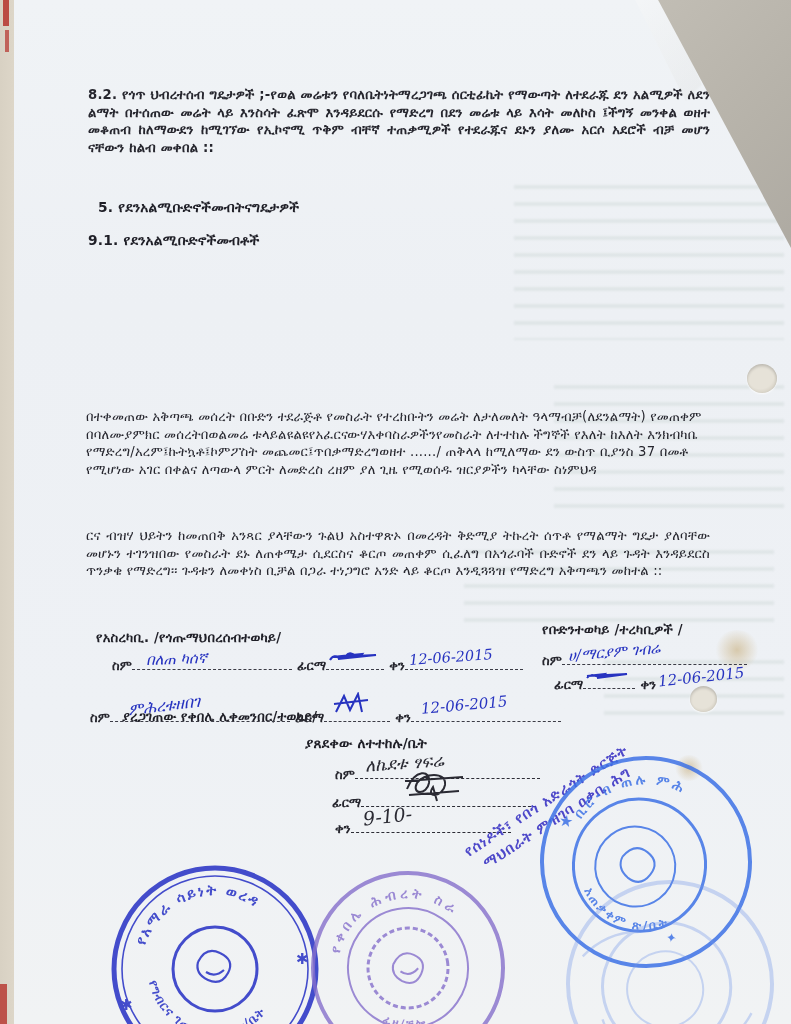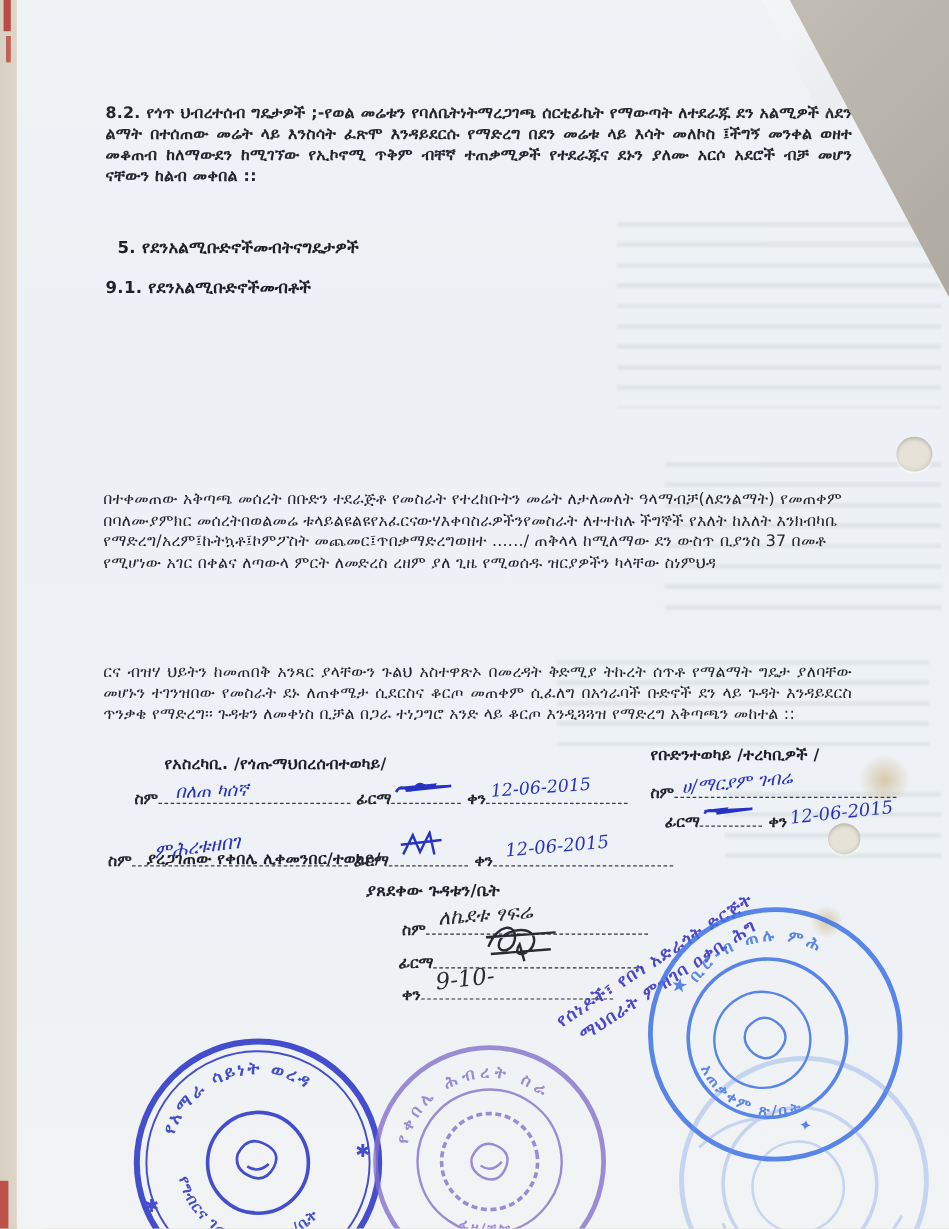--- a/index.html
+++ b/index.html
@@ -50,23 +50,23 @@
     <div class="stain" style="left:660px;top:755px;width:30px;height:26px;"></div>
 
     <div class="tb prelines" style="left:74px;top:86px;width:622px;font-weight:600;">8.2. የጎጥ ህብረተሰብ ግዴታዎች ;-የወል መሬቱን የባለቤትነትማረጋገጫ ሰርቲፊኬት የማውጣት ለተደራጁ ደን አልሚዎች ለደን ልማት በተሰጠው መሬት ላይ እንስሳት ፈጽሞ እንዳይደርሱ የማድረግ  በደን መሬቱ ላይ እሳት መለኮስ ፤ችግኝ መንቀል ወዘተ መቆጠብ  ከለማውደን ከሚገኘው የኢኮኖሚ ጥቅም ብቸኛ ተጠቃሚዎች የተደራጁና ደኑን ያለሙ አርሶ አደሮች ብቻ መሆን ናቸውን ከልብ መቀበል ::</div>
 
     <div class="hd" style="left:84px;top:199px;">5. የደንአልሚቡድኖችመብትናግዴታዎች</div>
     <div class="hd" style="left:74px;top:232px;">9.1. የደንአልሚቡድኖችመብቶች</div>
 
     <div class="tb prelines" style="left:72px;top:408px;width:624px;text-align:left;">በተቀመጠው አቅጣጫ መሰረት በቡድን ተደራጅቶ የመስራት የተረከቡትን መሬት ለታለመለት ዓላማብቻ(ለደንልማት) የመጠቀም
 በባለሙያምክር መሰረትበወልመሬ ቱላይልዩልዩየአፈርናውሃእቀባስራዎችንየመስራት  ለተተከሉ ችግኞች የእለት ከእለት እንክብካቤ
 የማድረግ/አረም፤ኩትኳቶ፤ኮምፖስት መጨመር፤ጥበቃማድረግወዘተ ....../ ጠቅላላ ከሚለማው ደን ውስጥ ቢያንስ 37 በመቶ የሚሆነው አገር በቀልና ለጣውላ ምርት ለመድረስ ረዘም ያለ ጊዜ የሚወሰዱ ዝርያዎችን ካላቸው ስነምህዳ</div>
-    <div class="tb" style="left:72px;top:527px;width:624px;margin-top:25px;">ርና ብዝሃ ህይትን ከመጠበቅ አንጻር ያላቸውን ጉልህ አስተዋጽኦ በመረዳት ቅድሚያ ትኩረት ሰጥቶ የማልማት ግዴታ ያለባቸው መሆኑን ተገንዝበው የመስራት  ደኑ ለጠቀሜታ  ሲደርስና ቆርጦ መጠቀም ሲፈለግ በአጎራባች ቡድኖች ደን ላይ ጉዳት እንዳይደርስ ጥንቃቄ የማድረግ፡፡ ጉዳቱን ለመቀነስ ቢቻል በጋራ ተነጋግሮ አንድ ላይ ቆርጦ እንዲጓጓዝ የማድረግ አቅጣጫን መከተል ::</div>
+    <div class="tb" style="left:72px;top:527px;width:624px;">ርና ብዝሃ ህይትን ከመጠበቅ አንጻር ያላቸውን ጉልህ አስተዋጽኦ በመረዳት ቅድሚያ ትኩረት ሰጥቶ የማልማት ግዴታ ያለባቸው መሆኑን ተገንዝበው የመስራት  ደኑ ለጠቀሜታ  ሲደርስና ቆርጦ መጠቀም ሲፈለግ በአጎራባች ቡድኖች ደን ላይ ጉዳት እንዳይደርስ ጥንቃቄ የማድረግ፡፡ ጉዳቱን ለመቀነስ ቢቻል በጋራ ተነጋግሮ አንድ ላይ ቆርጦ እንዲጓጓዝ የማድረግ አቅጣጫን መከተል ::</div>
 
-    <div class="hd" style="left:82px;top:630px;font-size:13.2px;margin-left:41px;">የአስረካቢ. /የጎጡማህበረሰብተወካይ/</div>
+    <div class="hd" style="left:82px;top:630px;font-size:13.2px;">የአስረካቢ. /የጎጡማህበረሰብተወካይ/</div>
     <div class="hd" style="left:528px;top:622px;font-size:13.2px;">የቡድንተወካይ /ተረካቢዎች /</div>
 
     <div class="sigrow" style="left:98px;top:655px;">
       <span class="lbl">ስም</span><span class="dots" style="width:160px;"><span class="hw hw-blue" style="left:14px;top:-6px;font-size:15px;transform:rotate(-2deg);">በለጠ ካሰኛ</span></span>
       <span class="lbl">ፊርማ</span><span class="dots" style="width:58px;"><svg class="scb" width="52" height="18" viewBox="0 0 52 18" style="left:2px;top:-8px;">
             <path d="M2 12 C8 2 12 16 18 8 C24 0 28 14 34 6 L4 9 L48 7 L10 11" stroke="#2733c0" stroke-width="2.2" fill="none"></path>
           </svg></span>
       <span class="lbl">ቀን</span><span class="dots" style="width:118px;"><span class="hw hw-blue" style="left:4px;top:-7px;font-size:14.5px;transform:rotate(-4deg);">12-06-2015</span></span>
     </div>
 
@@ -82,21 +82,21 @@
 
     <div class="hd" style="left:108px;top:679px;font-size:13.2px;margin-top:30px;">ያረጋገጠው የቀበሌ ሊቀመንበር/ተወካይ/</div>
     <div class="sigrow" style="left:76px;top:707px;">
       <span class="lbl">ስም</span><span class="dots" style="width:180px;"><span class="hw hw-blue" style="left:18px;top:-12px;font-size:16px;transform:rotate(-7deg);">ምሕረቱዘበገ</span></span>
       <span class="lbl">ፊርማ</span><span class="dots" style="width:66px;"><svg class="scb" width="40" height="24" viewBox="0 0 40 24" style="left:8px;top:-16px;">
             <path d="M4 20 L12 4 L18 18 L26 2 L30 20 M2 12 L36 8" stroke="#2733c0" stroke-width="2" fill="none"></path>
           </svg></span>
       <span class="lbl">ቀን</span><span class="dots" style="width:150px;"><span class="hw hw-blue" style="left:10px;top:-12px;font-size:15px;transform:rotate(-5deg);">12-06-2015</span></span>
     </div>
 
-    <div class="hd" style="left:291px;top:735px;">ያጸደቀው ጉዳቱን/ቤት</div>
+    <div class="hd" style="left:291px;top:735px;">ያጸደቀው ለተተከሉ/ቤት</div>
     <div class="sigrow" style="left:321px;top:764px;">
       <span class="lbl">ስም</span><span class="dots" style="width:185px;border-bottom:1.6px dashed #2c2c35;"><span class="hw hw-black" style="left:10px;top:-12px;font-size:17px;transform:rotate(-4deg);">ለኬደቱ ፃፍሬ</span></span>
     </div>
     <div class="sigrow" style="left:318px;top:792px;">
       <span class="lbl">ፊርማ</span><span class="dots" style="width:175px;border-bottom:1.6px dashed #2c2c35;"><svg class="scb" width="70" height="40" viewBox="0 0 70 40" style="left:40px;top:-28px;">
             <path d="M6 24 C14 4 30 4 28 18 C26 30 10 30 16 18 C22 8 46 6 44 20 C42 32 24 34 32 22 L36 36 M4 16 L62 12 M8 30 L58 26" stroke="#2a2a33" stroke-width="2" fill="none"></path>
           </svg></span>
     </div>
     <div class="sigrow" style="left:321px;top:818px;">
       <span class="lbl">ቀን</span><span class="dots" style="width:160px;border-bottom:1.6px dashed #2c2c35;"><span class="hw hw-black" style="left:12px;top:-14px;font-size:19px;transform:rotate(-6deg);">9-10-</span></span>

